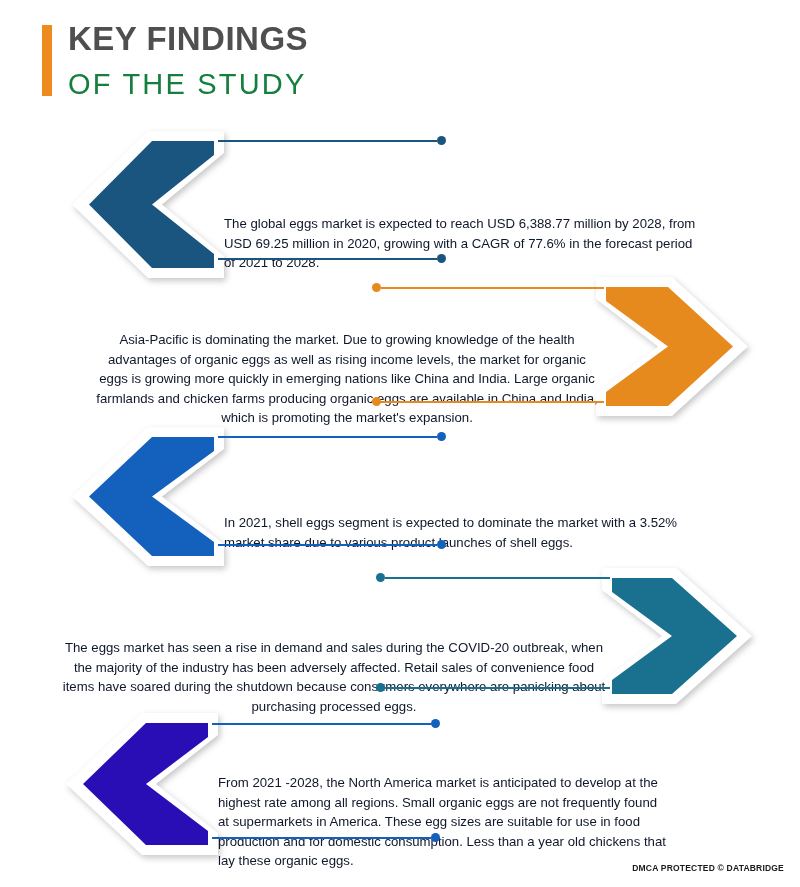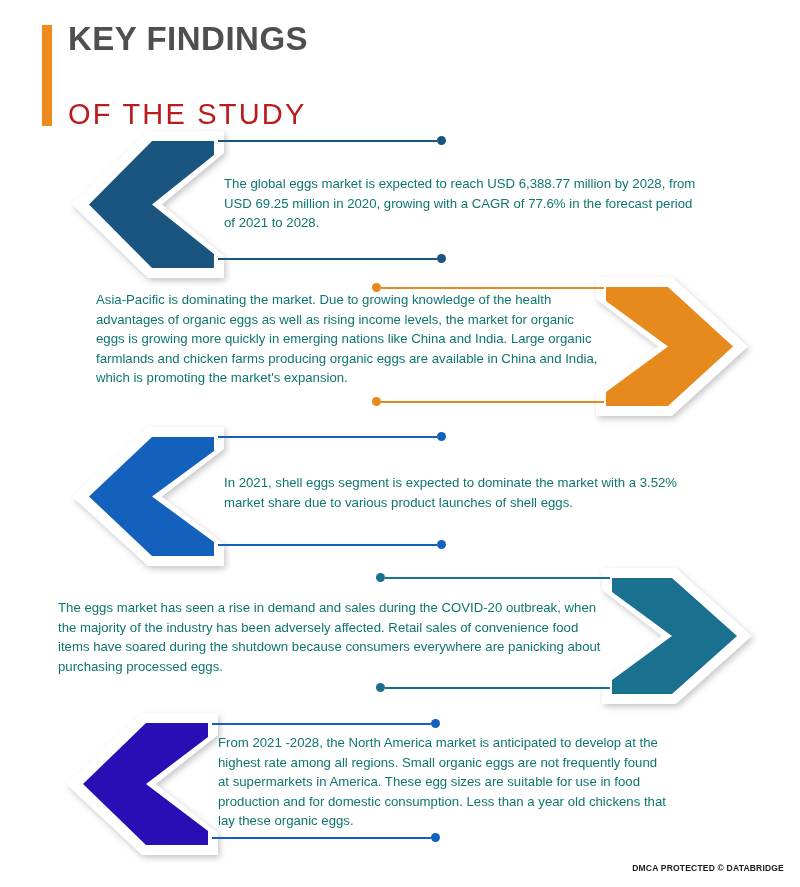--- a/index.html
+++ b/index.html
@@ -29,37 +29,36 @@
     width: 10px;
     background: #ED8B1F;
     flex: 0 0 10px;
     margin-top: 3px;
     margin-bottom: 4px;
   }
   .header-text {
     display: flex;
     flex-direction: column;
     justify-content: center;
-    gap: 40px;
   }
   .title-main {
     font-size: 33px;
     font-weight: bold;
     color: #4F4F4F;
     letter-spacing: 0.5px;
     line-height: 1.05;
     font-family: "Liberation Sans", sans-serif;
   }
   .title-sub {
     font-size: 29px;
     font-weight: normal;
-    color: #b91c1c;
+    color: #15803d;
     letter-spacing: 2.2px;
     line-height: 1.12;
-    margin-top: 1px;
+    margin-top: 11px;
     font-family: "Liberation Sans", sans-serif;
   }
 
   
   .block {
     position: absolute;
   }
 
   .arrow-wrap {
     position: absolute;
@@ -83,25 +82,26 @@
     border-radius: 50%;
     flex: 0 0 9px;
   }
   .connector.dot-right .dot { order: 2; }
   .connector.dot-left .dot { order: 0; }
 
   .body-text {
     position: absolute;
     font-size: 13.2px;
     line-height: 19.5px;
-    color: #0f766e;
-    font-family: "Liberation Sans", sans-serif;
+    color: #0f172a;
+    font-family: "Liberation Sans", sans-serif;
+    margin-top: 40px;
   }
   .align-left  { text-align: left; }
-  .align-center{ }
+  .align-center{ text-align: center; }
 
   
   .footer {
     position: absolute;
     right: 16px;
     bottom: 14px;
     font-size: 8.5px;
     font-weight: bold;
     letter-spacing: 0.2px;
     color: #1a1a1a;

